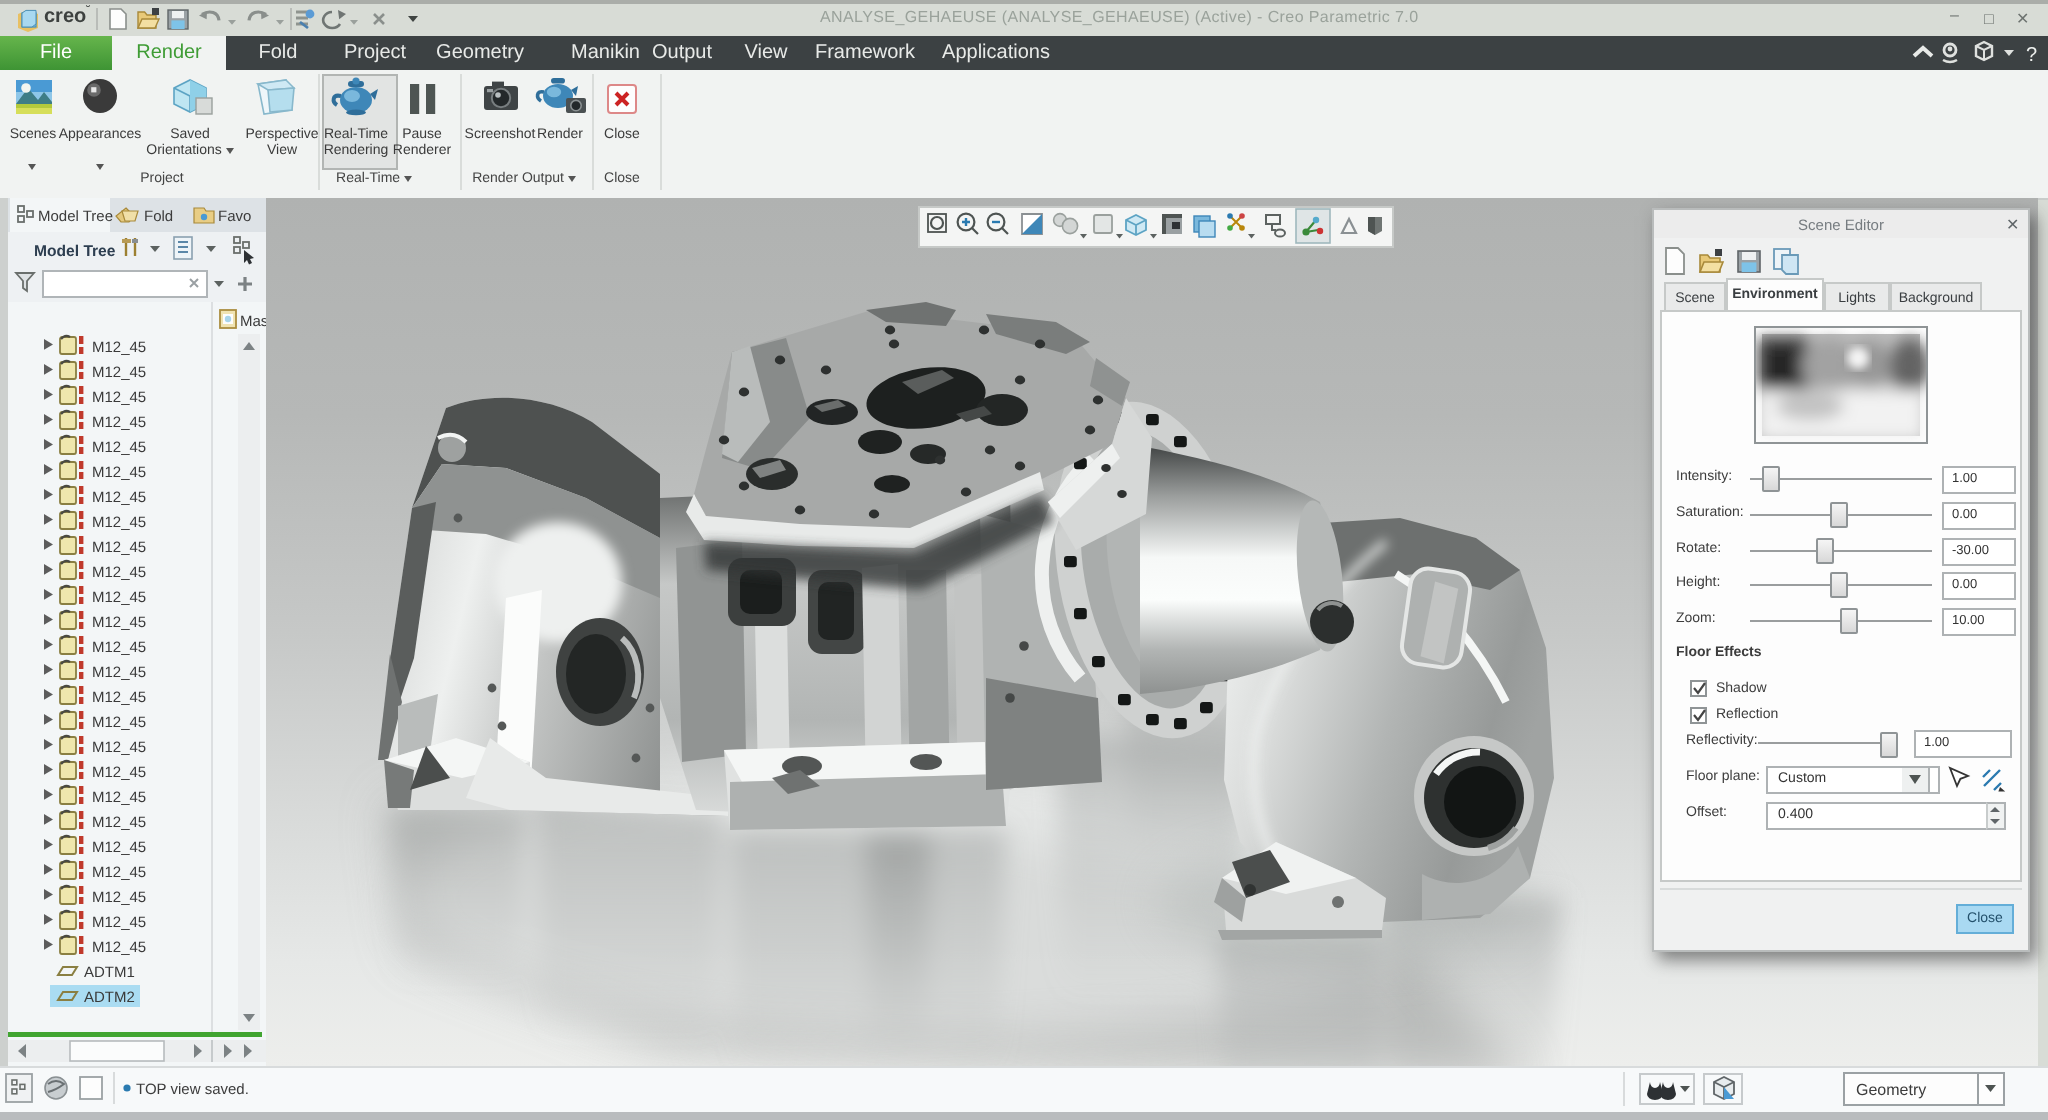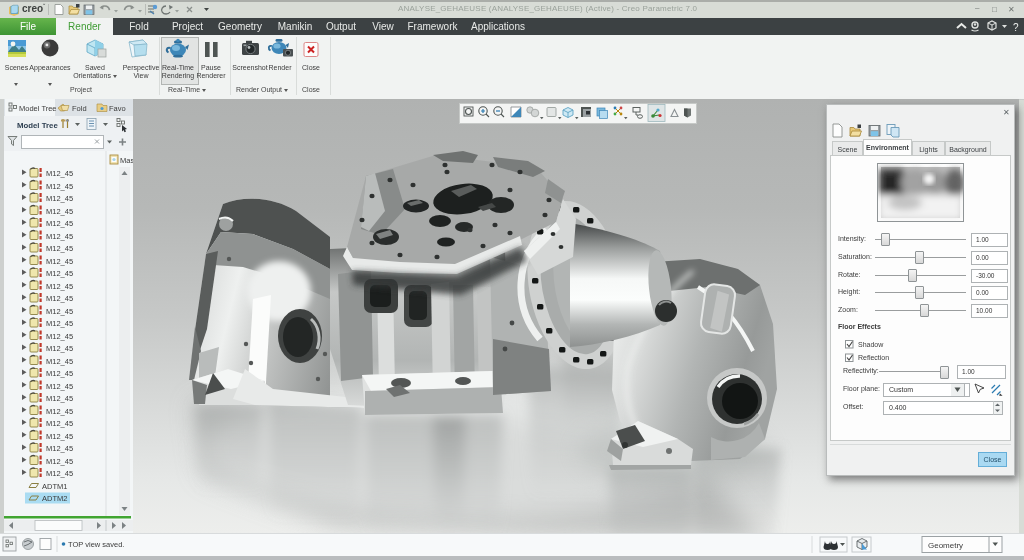--- a/index.html
+++ b/index.html
@@ -2,21 +2,21 @@
 <html><head>
 <meta charset="utf-8">
 <style>
   html,body{margin:0;padding:0;}
   #app{position:relative;width:1024px;height:560px;overflow:hidden;
        font-family:"Liberation Sans",sans-serif;background:#d8dcd6;
        -webkit-font-smoothing:antialiased;}
   .abs{position:absolute;}
   
   #titlebar{left:0;top:0;width:1024px;height:18px;background:#d8dcd6;border-top:2px solid #aaada9;}
-  #title-text{left:398px;top:4px;font-size:8px;color:#9aa29b;letter-spacing:.2px;}
+  #title-text{left:410px;top:4px;font-size:8px;color:#9aa29b;letter-spacing:.2px;}
   .winbtn{top:5px;color:#6d7370;font-size:8px;}
   
   #tabrow{left:0;top:18px;width:1024px;height:17px;background:#3c4143;}
   .tab{position:absolute;top:0;height:17px;line-height:17px;color:#e8eae8;font-size:10px;text-align:center;}
   #tab-file{left:0;width:56px;background:linear-gradient(#66b54c,#3e9434);color:#fff;}
   #tab-rs{left:56px;width:57px;background:#f1f3f2;color:#3f9c35;}
   
   #ribbon{left:0;top:35px;width:1024px;height:64px;background:#f1f3f2;border-bottom:1px solid #c9cdcb;}
   .rlabel{position:absolute;font-size:7px;color:#3b3b3b;text-align:center;line-height:8px;}
   .rgroup{position:absolute;top:51px;font-size:7px;color:#444;text-align:center;}
@@ -95,21 +95,21 @@
   <div class="abs winbtn" style="left:975px;top:3px;">–</div>
   <div class="abs winbtn" style="left:992px;">□</div>
   <div class="abs winbtn" style="left:1008px;">✕</div>
 
   <div id="tabrow" class="abs"></div>
   <div class="tab" id="tab-file" style="top:18px;">File</div>
   <div class="tab" id="tab-rs" style="top:18px;">Render Offset</div>
   <div class="tab" style="top:18px;left:113px;width:52px;">Fold</div>
   <div class="tab" style="top:18px;left:165px;width:45px;">Project</div>
   <div class="tab" style="top:18px;left:210px;width:60px;">Geometry</div>
-  <div class="tab" style="top:18px;left:270px;width:50px;">Manikin</div>
+  <div class="tab" style="top:18px;left:270px;width:50px;text-align:right;">Manikin</div>
   <div class="tab" style="top:18px;left:320px;width:42px;">Output</div>
   <div class="tab" style="top:18px;left:362px;width:42px;">View</div>
   <div class="tab" style="top:18px;left:404px;width:57px;">Framework</div>
   <div class="tab" style="top:18px;left:461px;width:74px;">Applications</div>
   <svg class="abs" style="left:950px;top:18px;" width="74" height="17" viewBox="0 0 74 17">
     <path d="M7 10 l4.5 -4 4.5 4" fill="none" stroke="#e8eae8" stroke-width="2"></path>
     <circle cx="25" cy="7" r="3" fill="none" stroke="#dfe1df" stroke-width="1.4"></circle>
     <circle cx="25" cy="6.5" r="1.2" fill="#dfe1df"></circle>
     <path d="M21.5 12 q3.5 2 7 0" stroke="#dfe1df" stroke-width="1.2" fill="none"></path>
     <path d="M38 5 l4 -2 4 2 v5 l-4 2 -4 -2 z" fill="none" stroke="#dfe1df" stroke-width="1.2"></path>
@@ -555,20 +555,21 @@
       <ellipse cx="239" cy="97" rx="2.6" ry="2.2"></ellipse>
         <ellipse cx="257" cy="81" rx="2.6" ry="2.2"></ellipse>
       <ellipse cx="337" cy="131" rx="2.6" ry="2.2"></ellipse>
         <ellipse cx="362" cy="126" rx="2.6" ry="2.2"></ellipse>
       <ellipse cx="377" cy="91" rx="2.6" ry="2.2"></ellipse>
         <ellipse cx="312" cy="66" rx="2.6" ry="2.2"></ellipse>
     </g>
   </svg>
 
   <div id="scene" class="abs">
+    <div class="titl">Scene Editor</div>
     <div class="abs" style="left:176px;top:3px;font-size:8px;color:#5f6568;">✕</div>
     <svg class="abs" style="left:5px;top:18px;" width="70" height="15" viewBox="0 0 70 15">
       <path d="M1 1 L7 1 L10 4 L10 14 L1 14 Z" fill="#fdfdfd" stroke="#8a8f8c" stroke-width="0.9"></path>
       <path d="M18 5 L18 13 L28 13 L28 6 L23 6 L21.8 4.5 L18 4.5 Z" fill="#e8c978" stroke="#a8893a" stroke-width="0.8"></path>
       <path d="M18 13 L20 8 L29.5 8 L27.5 13 Z" fill="#f3dfa2" stroke="#a8893a" stroke-width="0.8"></path>
       <rect x="25.5" y="1.5" width="3.5" height="3.5" fill="#3c4043"></rect>
       <rect x="37" y="2.5" width="11" height="10.5" fill="#9aa1a5" stroke="#5f6568" stroke-width="0.8"></rect>
       <rect x="39" y="3" width="7" height="4" fill="#eef1f2"></rect>
       <rect x="38.8" y="8.2" width="7.4" height="4.8" fill="#7ec3e8"></rect>
       <rect x="55" y="1.5" width="8" height="10" fill="#eef4f8" stroke="#6a9ab8" stroke-width="0.9"></rect>

